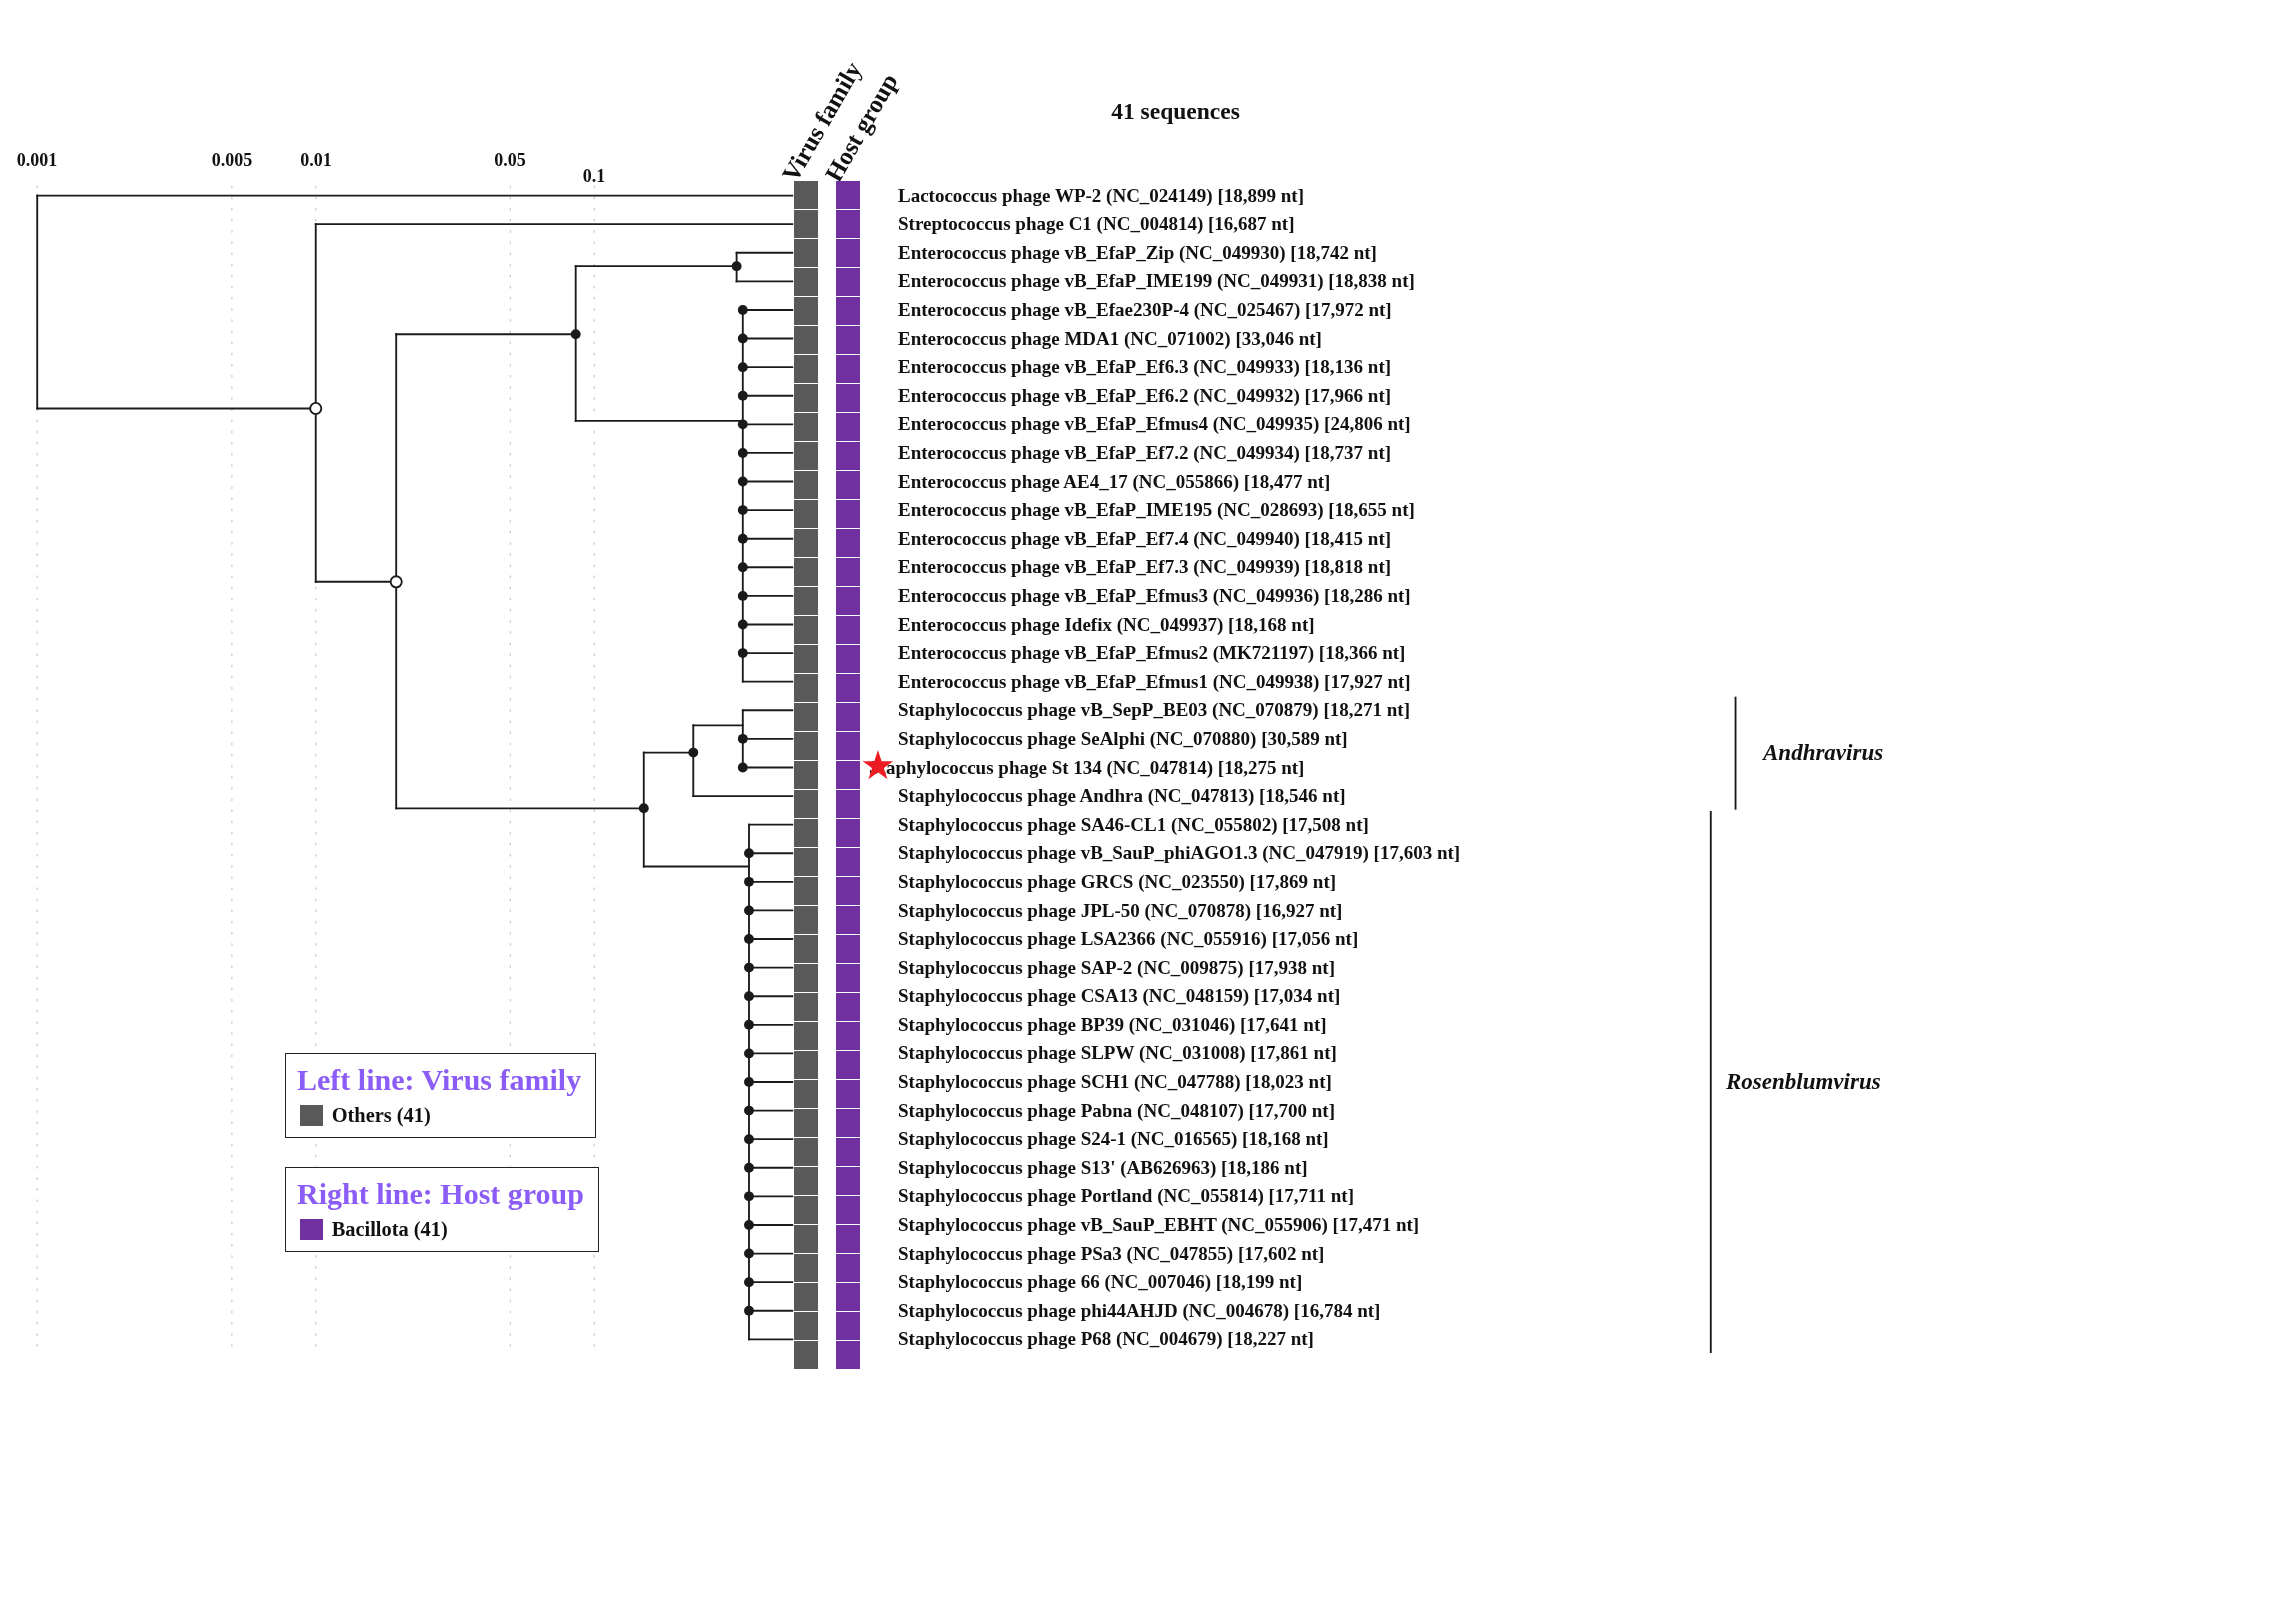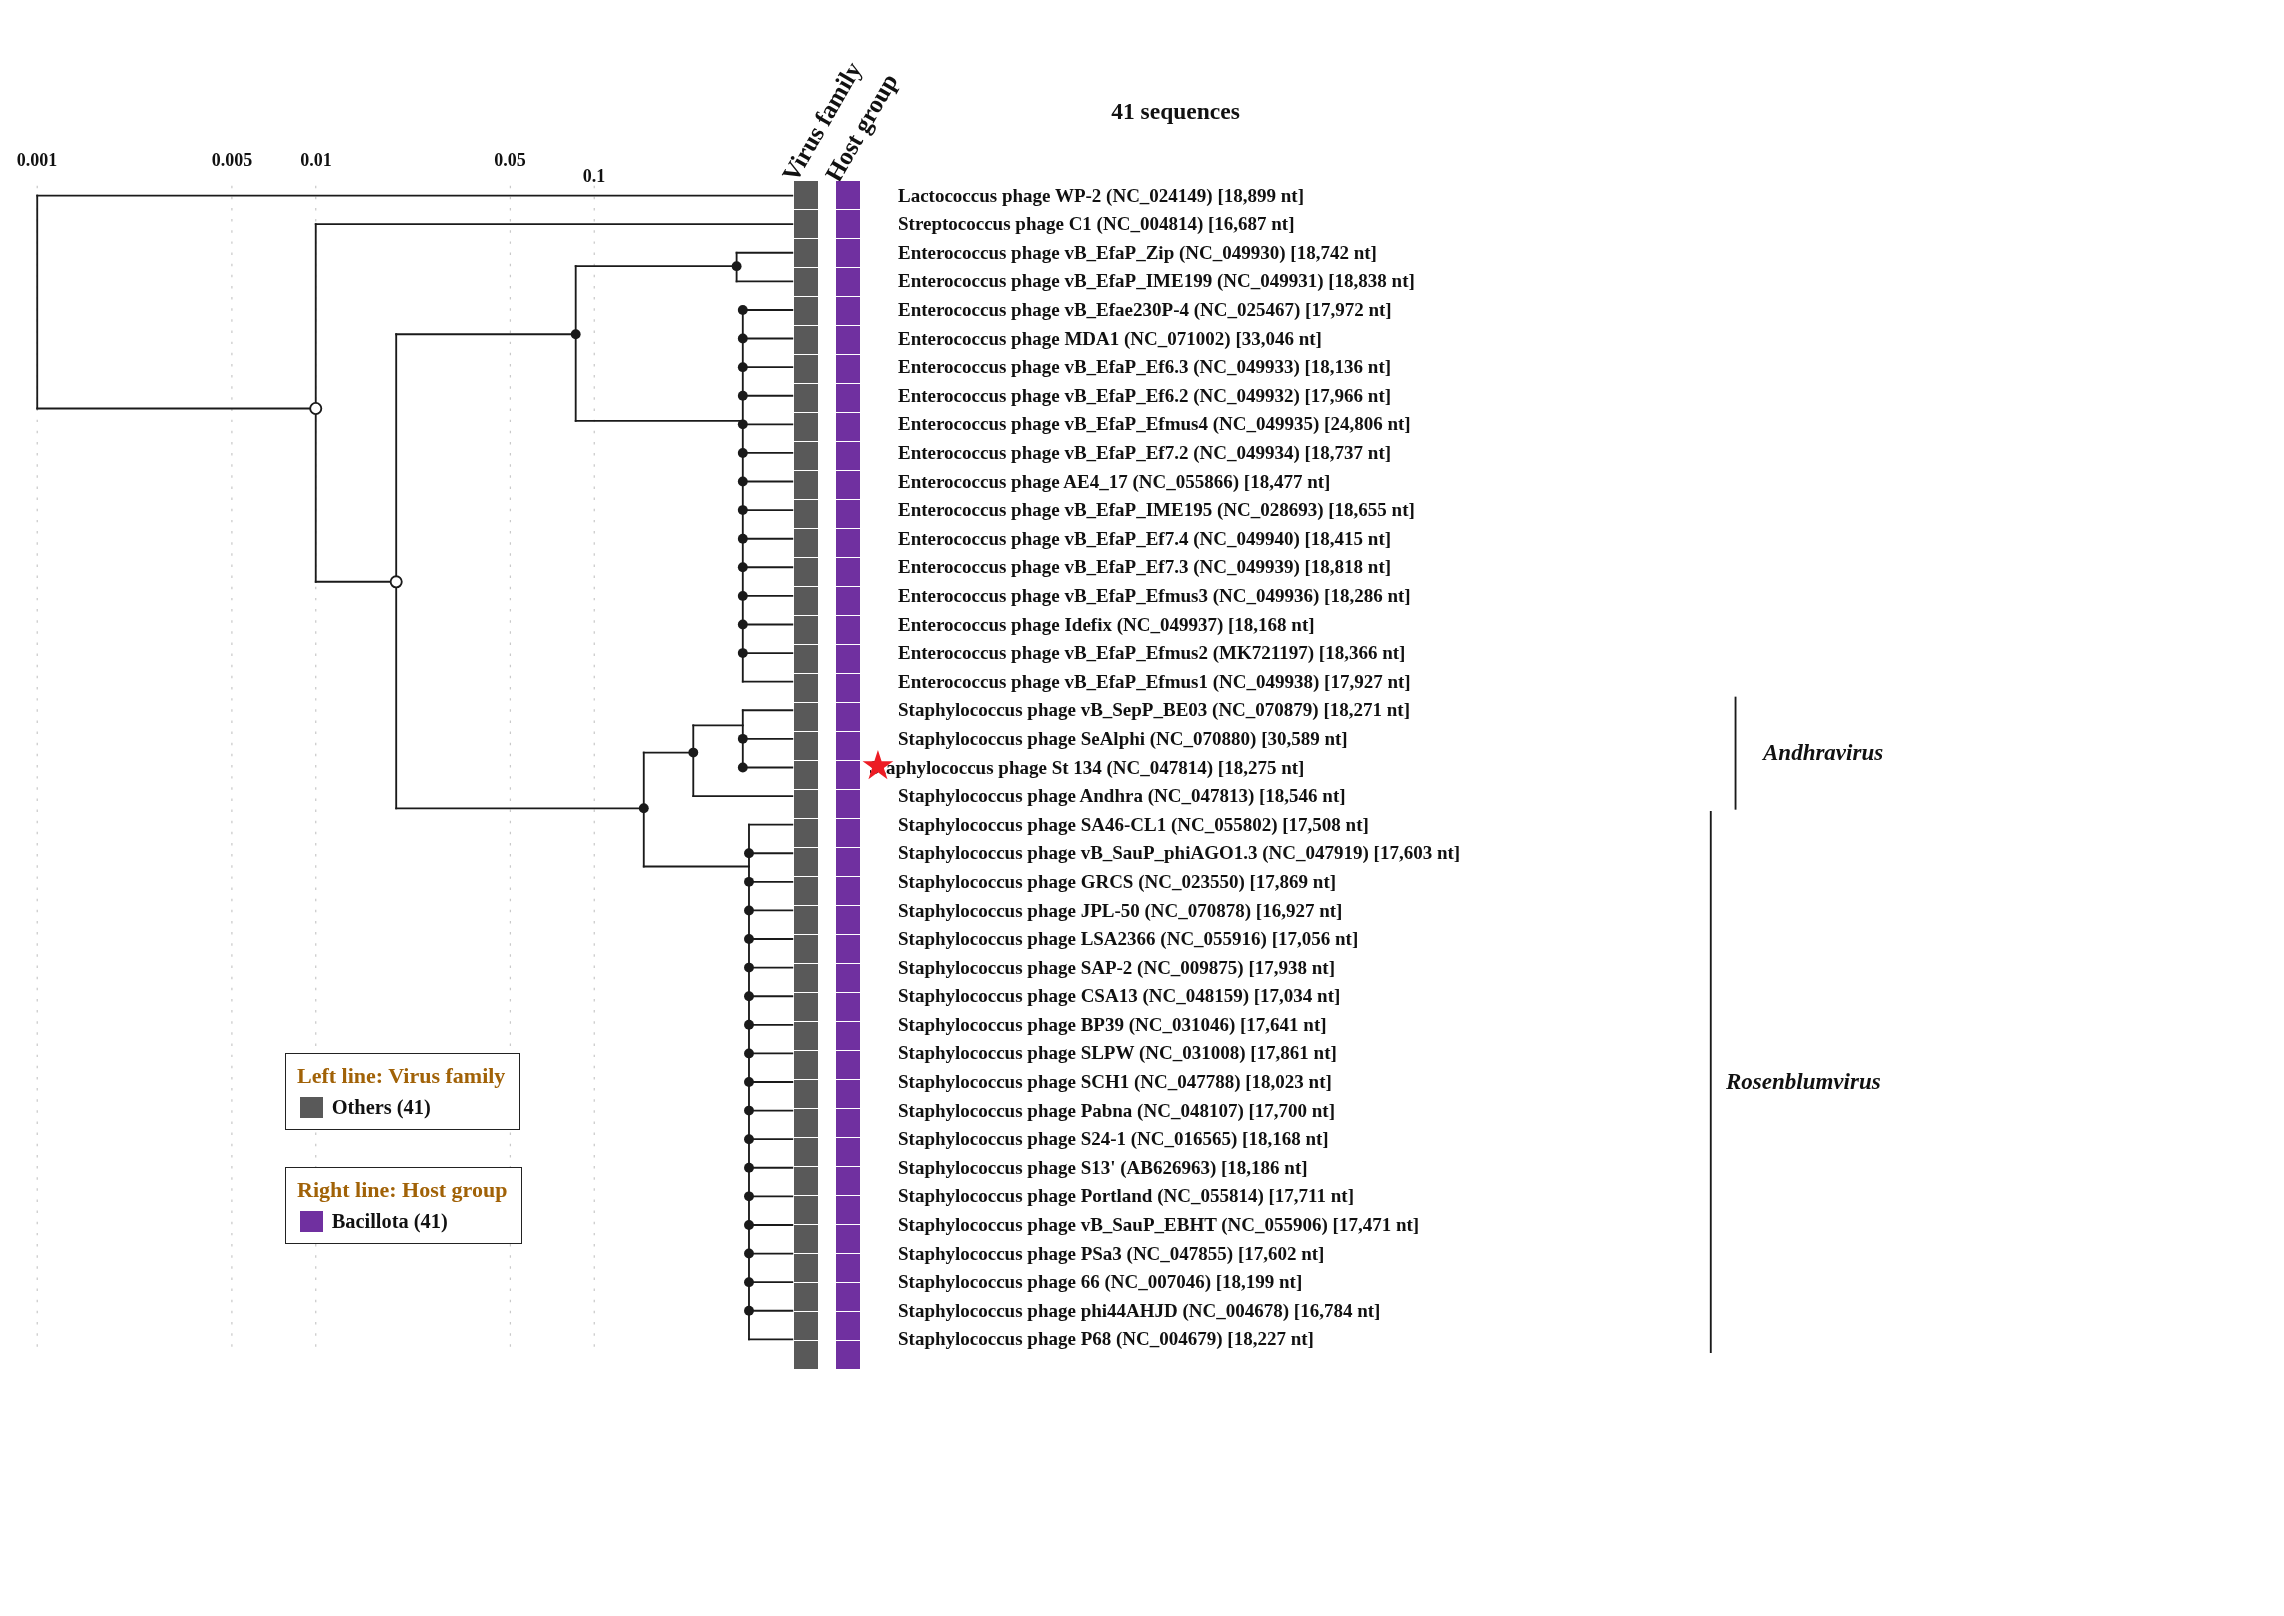--- a/index.html
+++ b/index.html
@@ -49,21 +49,21 @@
     position:absolute;
     transform:translateY(-50%);
     font-weight:bold;font-style:italic;font-size:23px;color:#111;
     white-space:nowrap;
   }
   .legend{
     position:absolute;left:285px;
     border:1.9px solid #222;background:#fff;
     padding:8.7px 13.6px 10px 11px;
   }
-  .legend-title{font-weight:bold;font-size:22px;color:#a16207;white-space:nowrap;}
+  .legend-title{font-weight:bold;font-size:30px;color:#8b5cf6;white-space:nowrap;}
   .legend-item{display:flex;align-items:center;margin-top:7.4px;}
   .swatch{width:23.5px;height:21px;display:inline-block;margin:0 8.7px 0 2.5px;flex:none;}
   .legend-item span:last-child{font-weight:bold;font-size:20.4px;color:#111;white-space:nowrap;}
 </style>
 </head>
 <body>
 
 <div class="figure">
 
   <svg id="tree-svg" width="2284" height="1616" viewBox="0 0 3690 2611">

